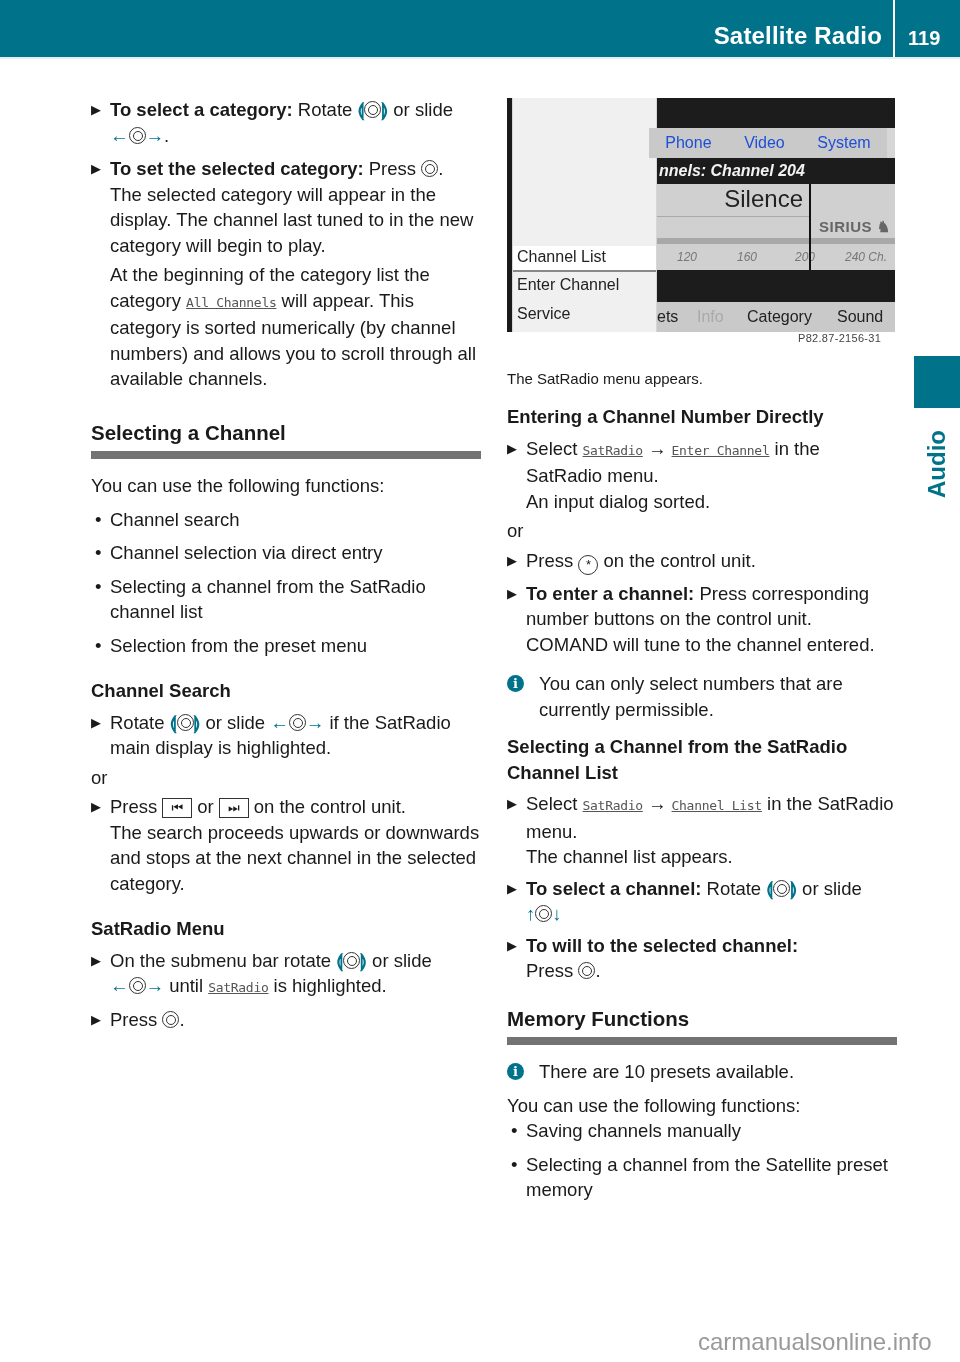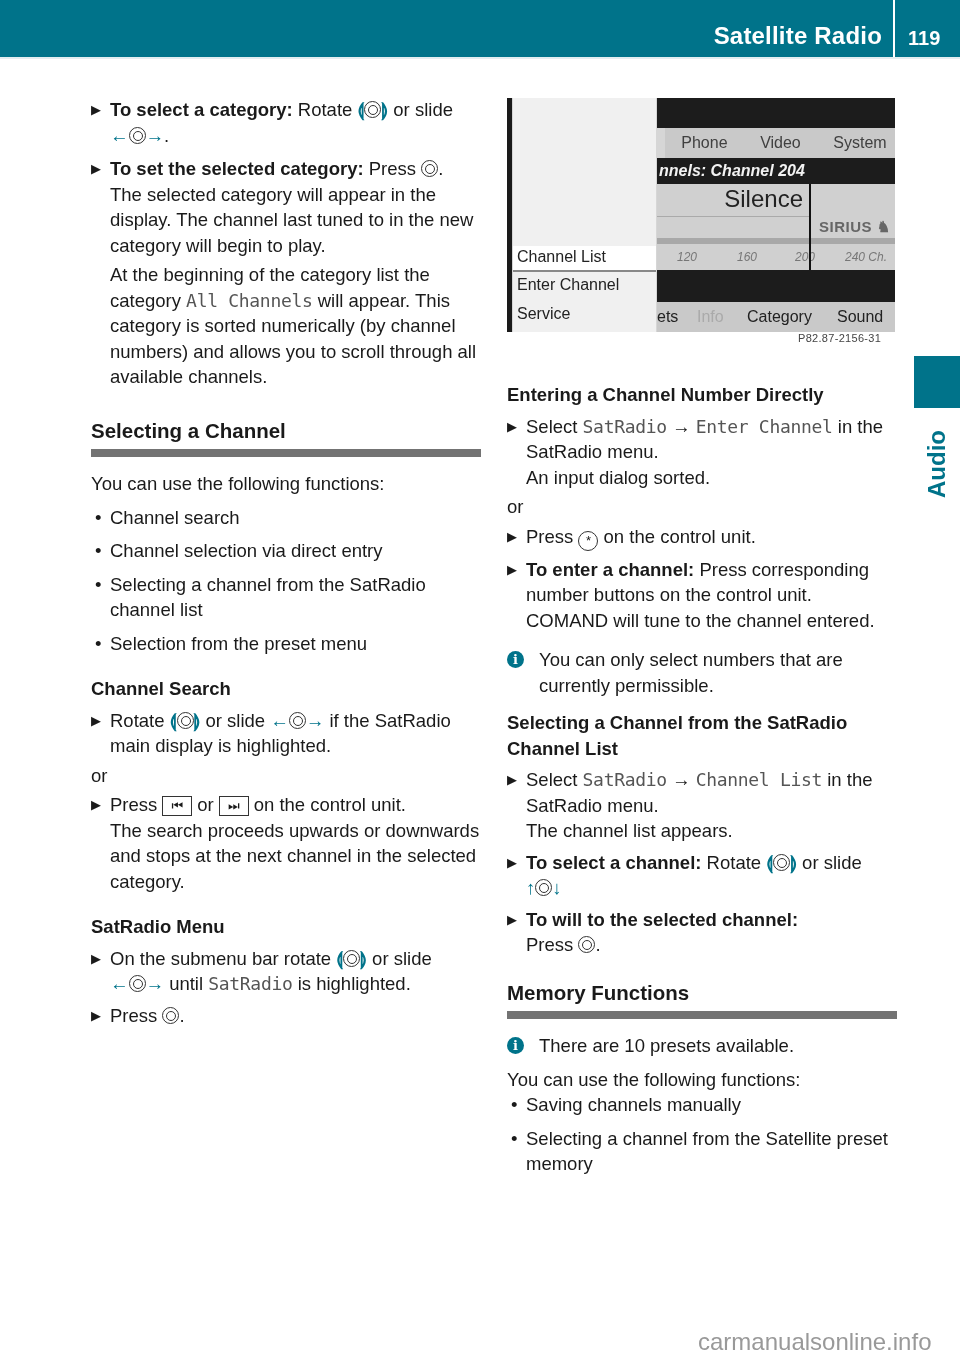--- a/index.html
+++ b/index.html
@@ -16,40 +16,40 @@
   .side-label { position: absolute; left: 912px; top: 420px; width: 50px; height: 80px; }
   .side-label span { position: absolute; left: 0; top: 0; transform-origin: 0 0; transform: translate(11px, 78px) rotate(-90deg); color: #00738a; font-size: 24px; font-weight: bold; white-space: nowrap; }
 
   .col { position: absolute; font-size: 18.5px; line-height: 25.5px; }
   .col-left { left: 91px; top: 97px; width: 390px; }
   .col-right { left: 507px; top: 97px; width: 390px; }
 
   .step { position: relative; padding-left: 19px; }
   .step .arrow { position: absolute; left: 0; top: 0; font-size: 13px; line-height: 25.5px; }
   .step b { font-weight: bold; }
-  .mono { font-family: "DejaVu Sans Mono", monospace; font-size: 18px; color: #555; letter-spacing: -0.3px; }
+  .mono { font-family: "DejaVu Sans Mono", monospace; font-size: 13px; color: #555; letter-spacing: -0.3px; text-decoration: underline; }
   .bullet { position: relative; padding-left: 19px; }
   .bullet .dot { position: absolute; left: 4px; top: 0; }
   .h2 { font-size: 20.5px; font-weight: bold; padding-bottom: 6px; border-bottom: 8px solid #737373; }
   .h3 { font-size: 18.5px; font-weight: bold; }
   .info { position: relative; padding-left: 18px; }
   .info-icon { position: absolute; left: 0; top: 4px; width: 17px; height: 17px; border-radius: 50%; background: #00738a; color: #fff; font-size: 13px; line-height: 17px; text-align: center; font-weight: bold; font-family: "DejaVu Serif", serif; }
 
   .ctrl { color: #00738a; font-weight: bold; }
   .knob { display: inline-block; width: 17px; height: 17px; border: 1.5px solid #333; border-radius: 50%; position: relative; vertical-align: -2px; }
   .knob::after { content: ""; position: absolute; left: 3px; top: 3px; width: 8px; height: 8px; border: 1.5px solid #333; border-radius: 50%; }
   .keybox { display: inline-block; border: 1.5px solid #333; padding: 0 8px; font-size: 13px; line-height: 18px; vertical-align: 1px; }
   .star-btn { display: inline-block; width: 20px; height: 20px; border: 1.5px solid #333; border-radius: 50%; text-align: center; font-size: 13px; line-height: 18px; vertical-align: -2px; }
 
   
   .device { position: absolute; left: 507px; top: 98px; width: 388px; height: 234px; background: #d6d6d6; overflow: hidden; }
   .device .left-rail { position: absolute; left: 0; top: 0; width: 5px; height: 234px; background: #1a1a1a; }
   .device .menu-panel { position: absolute; left: 6px; top: 0; width: 143px; height: 234px; background: #f0f0f0; }
   .device .dark1 { position: absolute; left: 150px; top: 0; width: 238px; height: 30px; background: #1c1c1c; }
-  .device .topnav { position: absolute; left: 158px; top: 30px; width: 238px; height: 30px; background: #c9c9c9; display: flex; justify-content: space-around; align-items: center; font-size: 16px; color: #404040; }
+  .device .topnav { position: absolute; left: 142px; top: 30px; width: 238px; height: 30px; background: #c9c9c9; display: flex; justify-content: space-around; align-items: center; font-size: 16px; color: #1d4ed8; }
   .device .dark2 { position: absolute; left: 150px; top: 60px; width: 238px; height: 42px; background: #1c1c1c; color: #f2f2f2; font-style: italic; font-weight: bold; font-size: 16px; line-height: 26px; padding-left: 2px; white-space: nowrap; }
   .device .main { position: absolute; left: 150px; top: 86px; width: 238px; height: 86px; background: #d0d0d0; }
   .device .silence { position: absolute; left: 150px; top: 86px; width: 152px; height: 32px; text-align: right; font-size: 24px; color: #222; padding-right: 6px; line-height: 30px; }
   .device .sep-v { position: absolute; left: 302px; top: 86px; width: 2px; height: 86px; background: #111; }
   .device .hline { position: absolute; left: 150px; top: 118px; width: 152px; height: 1px; background: #aaa; }
   .device .sirius { position: absolute; left: 312px; top: 120px; font-size: 15px; font-weight: bold; color: #666; letter-spacing: 0.5px; }
   .device .scale-bar { position: absolute; left: 150px; top: 140px; width: 238px; height: 6px; background: #a8a8a8; }
   .device .ticks { position: absolute; left: 150px; top: 148px; width: 238px; height: 22px; font-size: 12px; font-style: italic; color: #777; }
   .device .ticks span { position: absolute; top: 4px; }
   .device .dark3 { position: absolute; left: 150px; top: 172px; width: 238px; height: 32px; background: #1c1c1c; }
@@ -153,20 +153,21 @@
   <div class="botnav">
     <span style="left:0px;">ets</span>
     <span style="left:40px;color:#aaa;">Info</span>
     <span style="left:90px;">Category</span>
     <span style="left:180px;">Sound</span>
   </div>
 </div>
 <div class="caption-code">P82.87-2156-31</div>
 
 <div class="col col-right" style="top:368px;">
+  <div style="font-size:15px;line-height:22px;">The SatRadio menu appears.</div>
 
   <div class="h3" style="margin-top:14px;">Entering a Channel Number Directly</div>
   <div class="step" style="margin-top:6px;">
     <span class="arrow">▶</span>
     <span>Select </span><span class="mono">SatRadio</span><span> → </span><span class="mono">Enter Channel</span><span> in the SatRadio menu.</span>
     <div>An input dialog sorted.</div>
   </div>
   <div style="margin-top:4px;">or</div>
   <div class="step" style="margin-top:4px;">
     <span class="arrow">▶</span>

